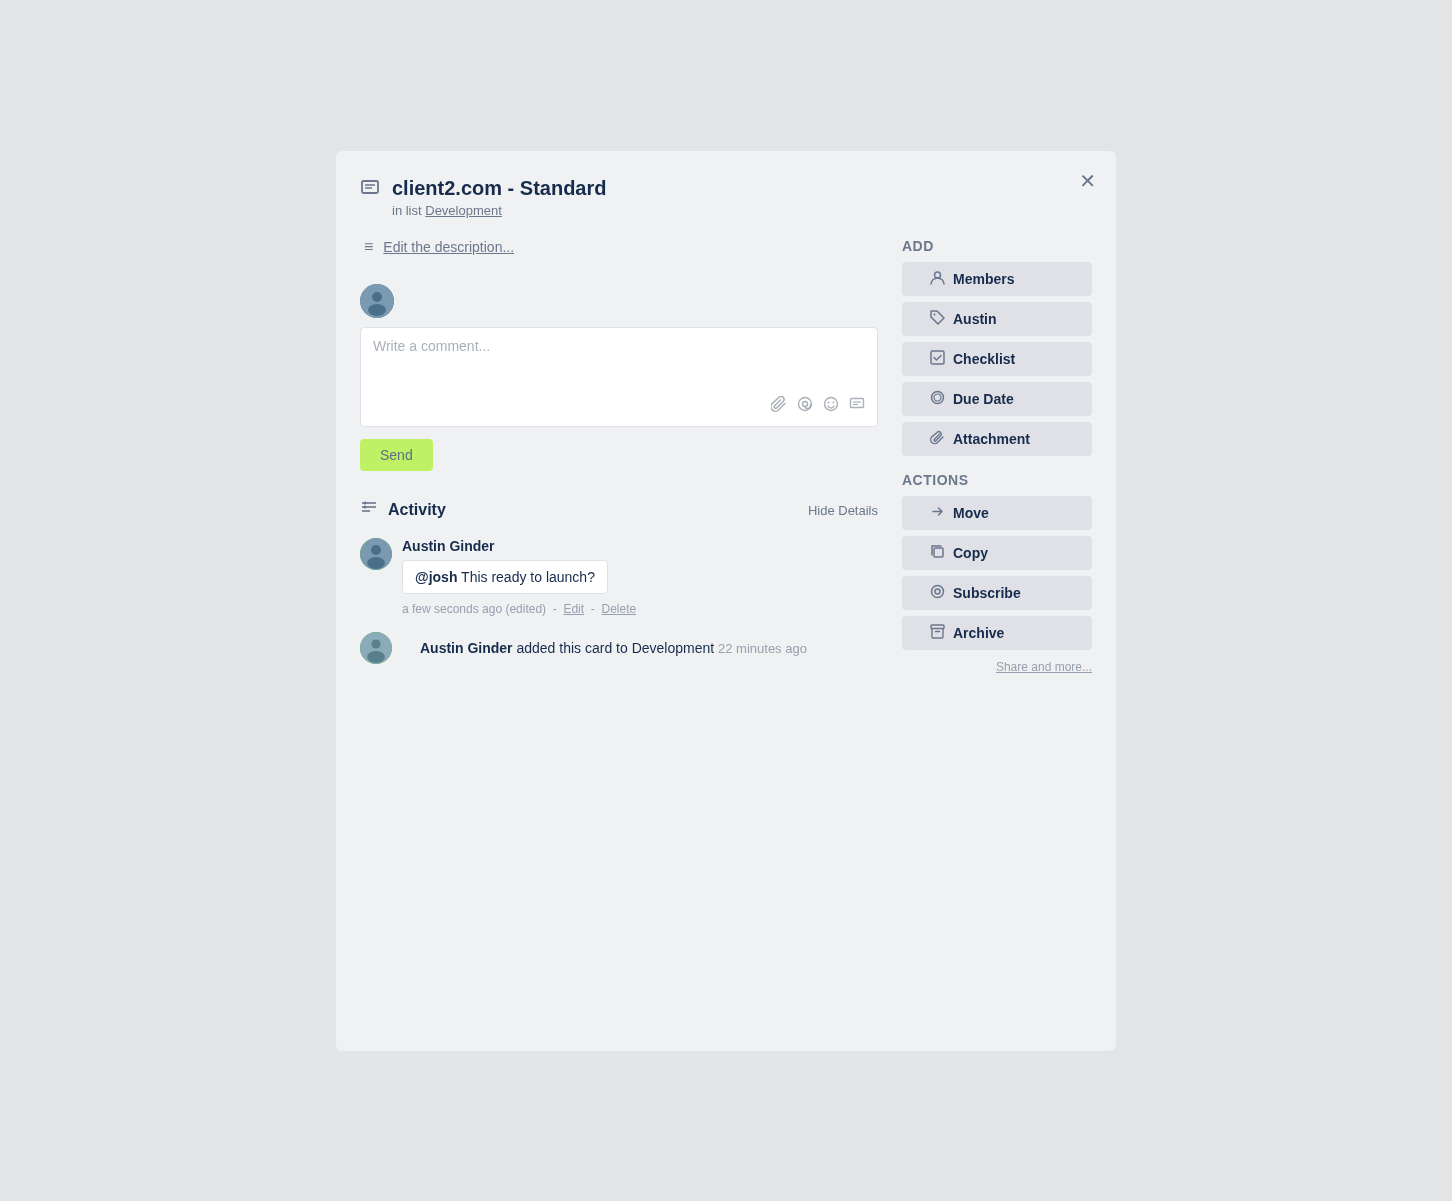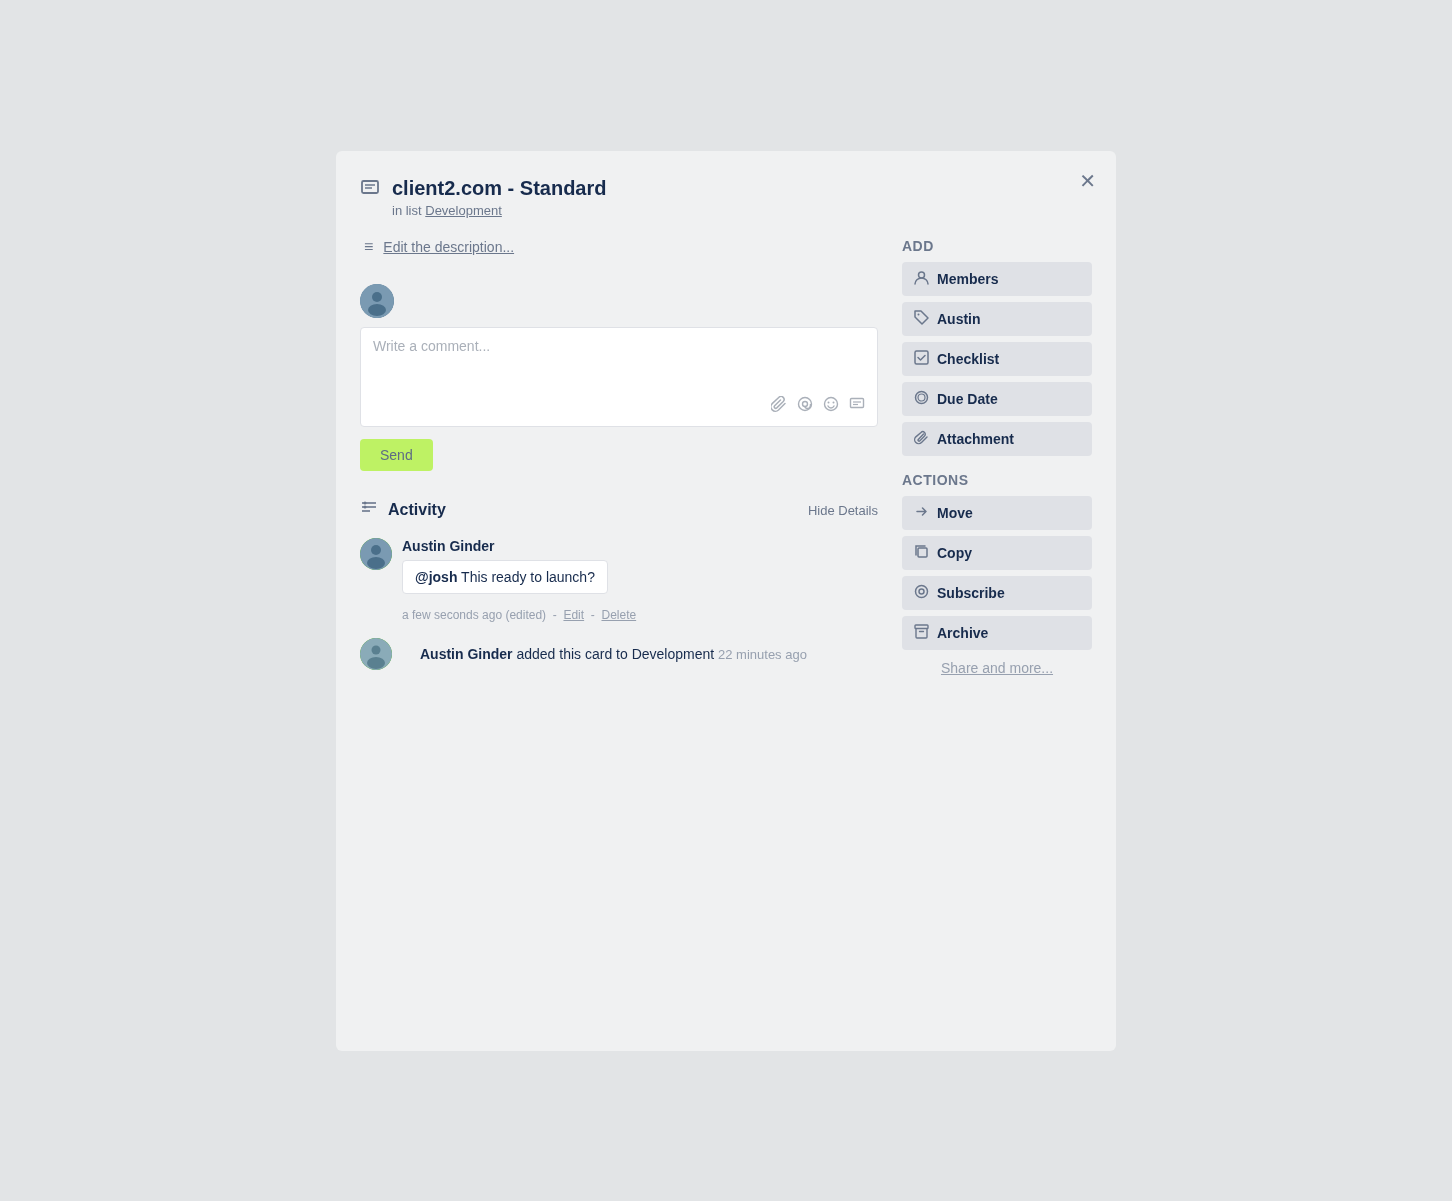--- a/index.html
+++ b/index.html
@@ -206,21 +206,21 @@
       margin-bottom: 6px;
     }
     .comment-bubble {
       background: white;
       border: 1px solid #dfe1e6;
       border-radius: 4px;
       padding: 8px 12px;
       font-size: 14px;
       color: #172b4d;
       display: inline-block;
-      margin-bottom: 14px;
+      margin-bottom: 8px;
     }
     .comment-bubble .mention {
       font-weight: 700;
     }
     .activity-meta {
       font-size: 12px;
       color: #97a0af;
     }
     .activity-meta a {
       color: #97a0af;
@@ -256,42 +256,42 @@
       margin-top: 16px;
     }
     .right-section-title:first-child { margin-top: 0; }
     .action-btn {
       display: flex;
       align-items: center;
       gap: 8px;
       background: #dfe1e6;
       border: none;
       border-radius: 4px;
-      padding: 8px 12px;
+      padding: 8px 28px;
       font-size: 14px;
       font-weight: 700;
       color: #172b4d;
       cursor: pointer;
       width: 100%;
       text-align: left;
       margin-bottom: 6px;
     }
     .action-btn-icon {
       color: #6b778c;
       font-size: 15px;
       flex-shrink: 0;
     }
     .share-link {
-      font-size: 14px;
+      font-size: 12px;
       color: #97a0af;
       text-decoration: underline;
       cursor: pointer;
       display: block;
       margin-top: 10px;
-      text-align: center;
+      text-align: right;
     }
 
     
     .avatar-face {
       width: 100%;
       height: 100%;
       background: linear-gradient(135deg, #6b8fa8 0%, #4a6f8a 100%);
       display: flex;
       align-items: center;
       justify-content: center;

